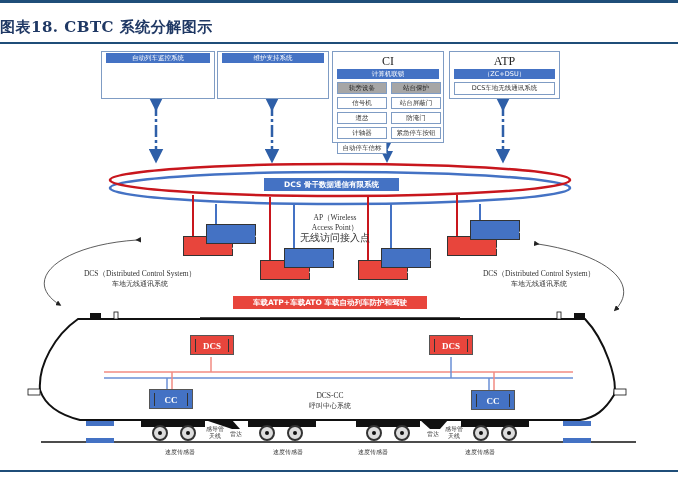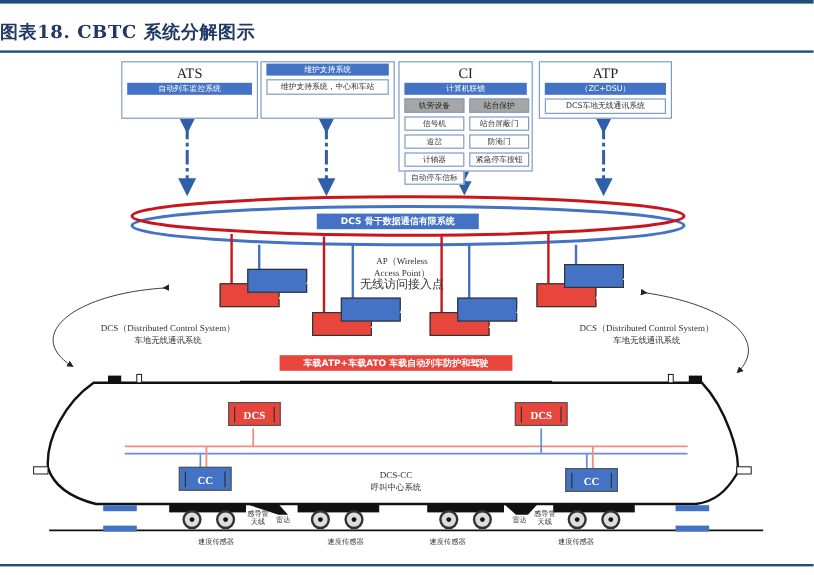--- a/index.html
+++ b/index.html
@@ -130,27 +130,25 @@
 
   <rect x="86" y="421" width="28" height="5" fill="#4472c4"></rect>
   <rect x="86" y="438" width="28" height="5" fill="#4472c4"></rect>
   <rect x="563" y="421" width="28" height="5" fill="#4472c4"></rect>
   <rect x="563" y="438" width="28" height="5" fill="#4472c4"></rect>
 
   <line x1="200" y1="318" x2="460" y2="318" stroke="#111" stroke-width="1.5"></line>
 </svg>
 
 <div class="sysbox" style="left:101px;top:51px;width:114px;height:48px;">
-  <div class="hd">ATS</div>
   <div class="bar">自动列车监控系统</div>
 </div>
 
 <div class="sysbox" style="left:217px;top:51px;width:112px;height:48px;">
   <div class="bar">维护支持系统</div>
-  <div class="sub">维护支持系统，中心和车站</div>
 </div>
 
 <div class="sysbox" style="left:332px;top:51px;width:112px;height:92px;">
   <div class="hd">CI</div>
   <div class="bar">计算机联锁</div>
   <div class="ci-grid" style="left:4px;top:30px;">
     <div class="ci-cell hdr">轨旁设备</div>
     <div class="ci-cell hdr">站台保护</div>
     <div class="ci-cell">信号机</div>
     <div class="ci-cell">站台屏蔽门</div>

